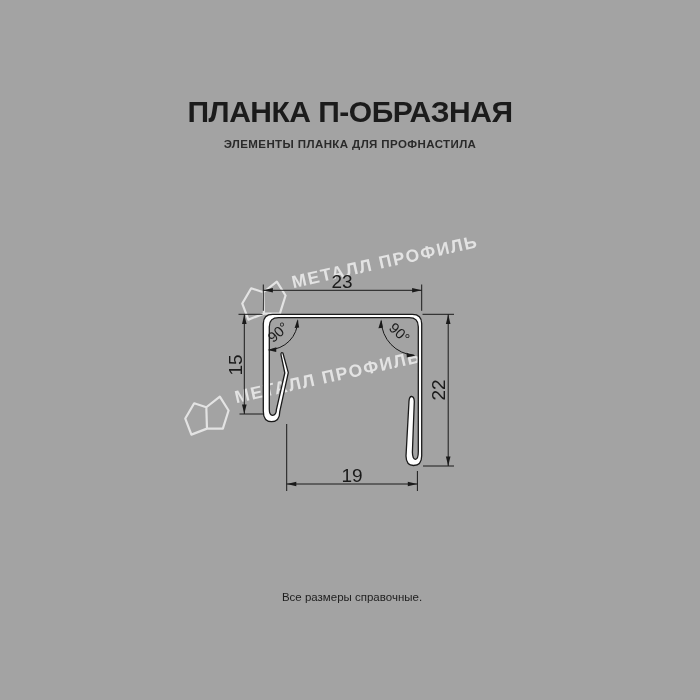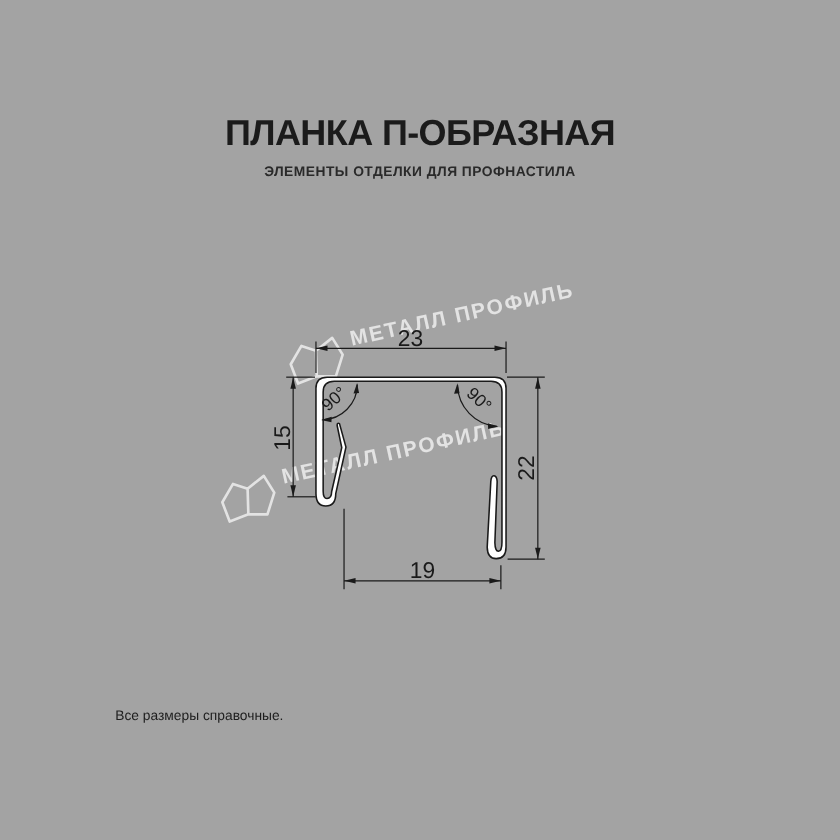--- a/index.html
+++ b/index.html
@@ -42,37 +42,38 @@
   .dim-text{
     font-size:19px;
     fill:#1a1a1a;
   }
   .angle-text{
     font-size:14.5px;
     fill:#1a1a1a;
   }
   .page-footer{
     position:absolute;
-    left:96px;top:590px;width:560px;
+    left:72px;top:590px;width:560px;
     color:#1e1e1e;
+    text-align:center;
   }
   .page-footer p{
     margin:0;
     font-size:11.5px;
     line-height:15px;
   }
 </style>
 </head>
 <body>
 
 <div class="canvas">
 
   <div class="page-header">
     <h1 class="title-line">ПЛАНКА П-ОБРАЗНАЯ</h1>
-    <p class="subtitle">ЭЛЕМЕНТЫ ОТДЕЛКИ ДЛЯ ПРОФНАСТИЛА</p>
+    <p class="subtitle">ЭЛЕМЕНТЫ ПЛАНКА ДЛЯ ПРОФНАСТИЛА</p>
   </div>
 
   <svg class="diagram-svg" viewBox="0 0 700 700">
 
     <g transform="translate(263,300) rotate(-12.5)">
       <path transform="translate(-23,-17)" d="M 2,16 L 14,3 L 25,9.5 L 21,30.5 L 4.5,33 Z M 25,9.5 L 40.5,2 L 46,17.5 L 36.5,34 L 21,30.5 Z" fill="none" stroke-width="2.2" stroke-linejoin="round" stroke="#e3e3e3"></path>
       <text class="wm-text" x="32" y="-5" fill="#e3e3e3">МЕТАЛЛ ПРОФИЛЬ</text>
     </g>
     <g transform="translate(206,415) rotate(-12.5)">
       <path transform="translate(-23,-17)" d="M 2,16 L 14,3 L 25,9.5 L 21,30.5 L 4.5,33 Z M 25,9.5 L 40.5,2 L 46,17.5 L 36.5,34 L 21,30.5 Z" fill="none" stroke-width="2.2" stroke-linejoin="round" stroke="#e3e3e3"></path>

